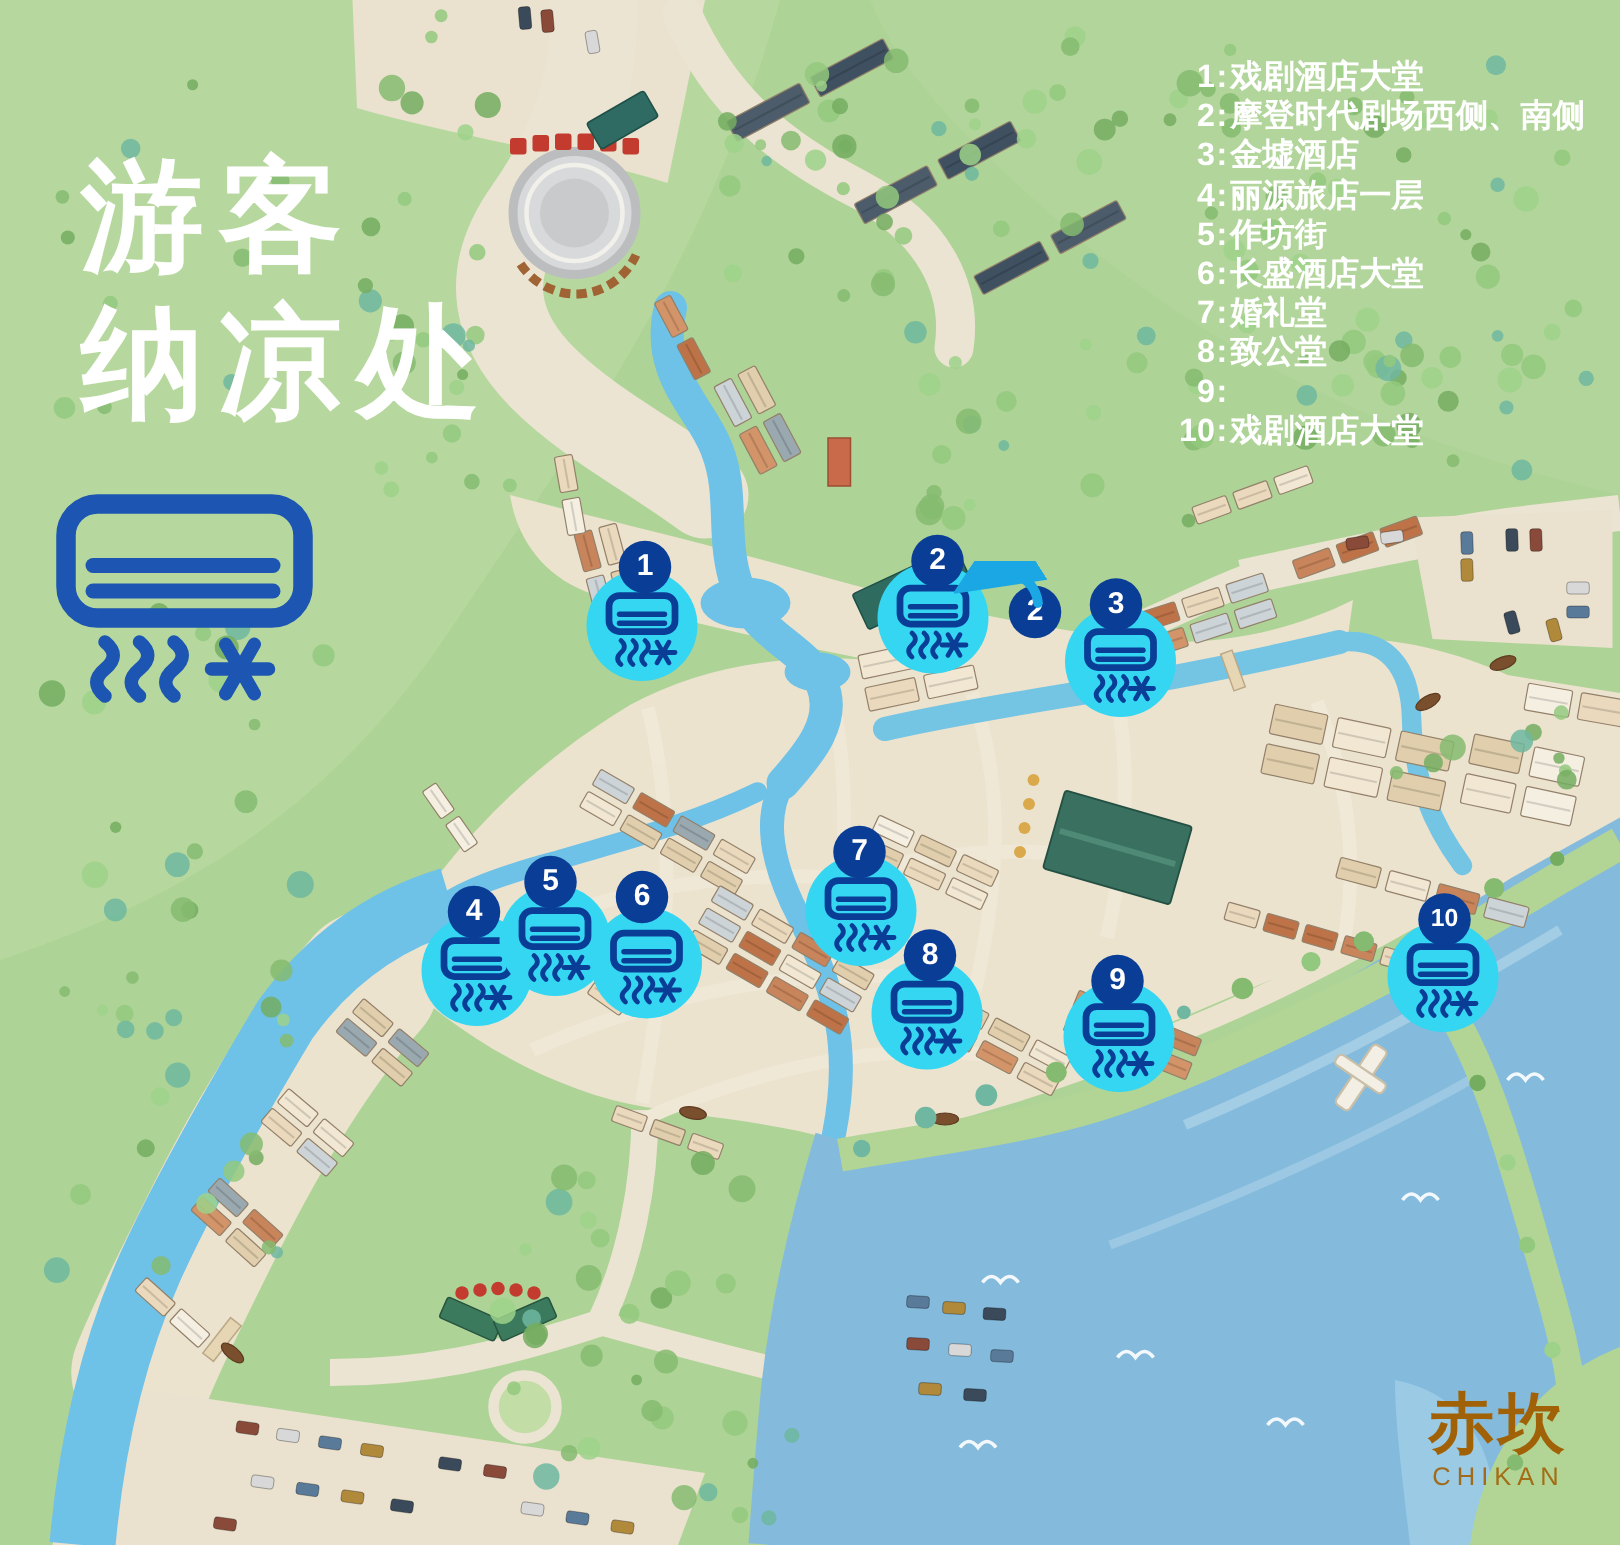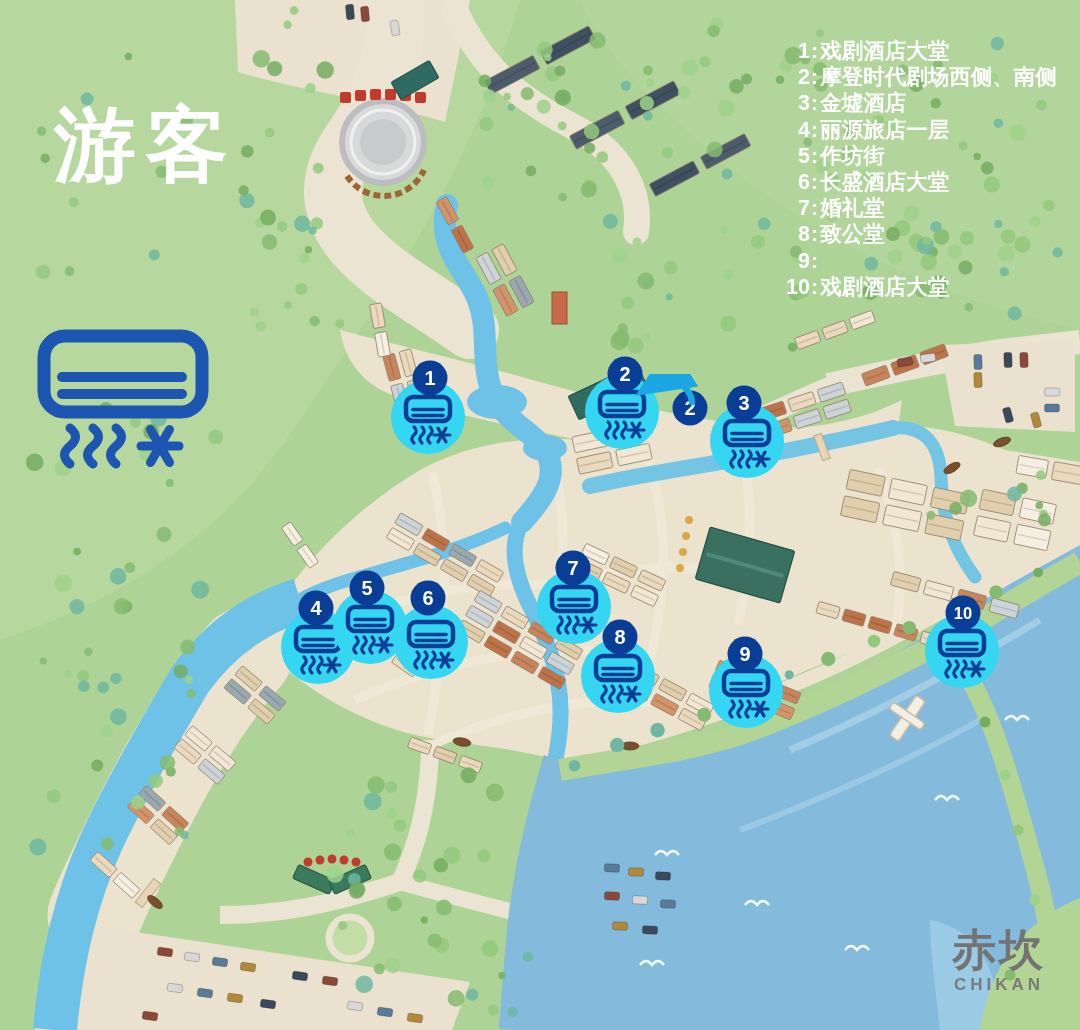--- a/index.html
+++ b/index.html
@@ -21,23 +21,23 @@
   .badge{position:absolute;width:35px;height:35px;border-radius:50%;
          background:#0a3e96;color:#fff;font-weight:bold;font-size:20px;
          display:flex;align-items:center;justify-content:center;
          transform:translate(-50%,-50%);z-index:6;}
   .badge.wide{font-size:16.5px;}
   .ac-spot{position:absolute;width:74px;height:74px;border-radius:50%;
            background:#35d6f2;transform:translate(-50%,-50%);z-index:5;
            display:flex;align-items:center;justify-content:center;}
   .arrow2{position:absolute;left:636px;top:374px;z-index:7;}
   
-  .logo{position:absolute;left:952px;top:926px;color:#737373;text-align:center;z-index:4;}
+  .logo{position:absolute;left:952px;top:926px;color:#a16207;text-align:center;z-index:4;}
   .logo-cn{font-size:44px;font-weight:bold;letter-spacing:3px;line-height:1.1;}
-  .logo-en{font-size:17px;font-weight:bold;letter-spacing:4px;opacity:.9;margin-top:1px;}
+  .logo-en{font-size:17px;font-weight:normal;letter-spacing:4px;opacity:.9;margin-top:1px;}
 </style>
 </head>
 <body>
 
 <div class="canvas">
 
   <svg id="map-svg" width="1080" height="1030" viewBox="0 0 1080 1030">
 
     <rect x="0" y="0" width="1080" height="1030" fill="#aed396"></rect>
     <path d="M0,0 L520,0 C470,180 380,300 300,420 C220,540 120,600 0,640 Z" fill="#b8d9a0" opacity=".8"></path>
@@ -826,20 +826,21 @@
         <circle cx="985" cy="722" r="5.5" fill="#74ad60"></circle>
         <circle cx="1005" cy="775" r="5.5" fill="#9ed28a"></circle>
         <circle cx="1018" cy="830" r="5.5" fill="#93c97e"></circle>
         <circle cx="1035" cy="900" r="5.5" fill="#9ed28a"></circle>
         <circle cx="1010" cy="975" r="5.5" fill="#85bb70"></circle>
       </g>
   </svg>
 
   <div class="title">
     <div>游客</div>
+    <div>纳凉处</div>
   </div>
 
   <svg class="big-ac" width="175" height="145" viewBox="0 0 175 145">
     <g stroke="#1d55b2" fill="none" stroke-linecap="round">
       <rect x="8" y="8" width="158" height="76" rx="21" stroke-width="13"></rect>
       <line x1="26" y1="49" x2="146" y2="49" stroke-width="10"></line>
       <line x1="26" y1="66" x2="146" y2="66" stroke-width="10"></line>
       <g stroke-width="9">
         <path d="M34,100 q11,9 0,18 q-11,9 0,18"></path>
         <path d="M57,100 q11,9 0,18 q-11,9 0,18"></path>

